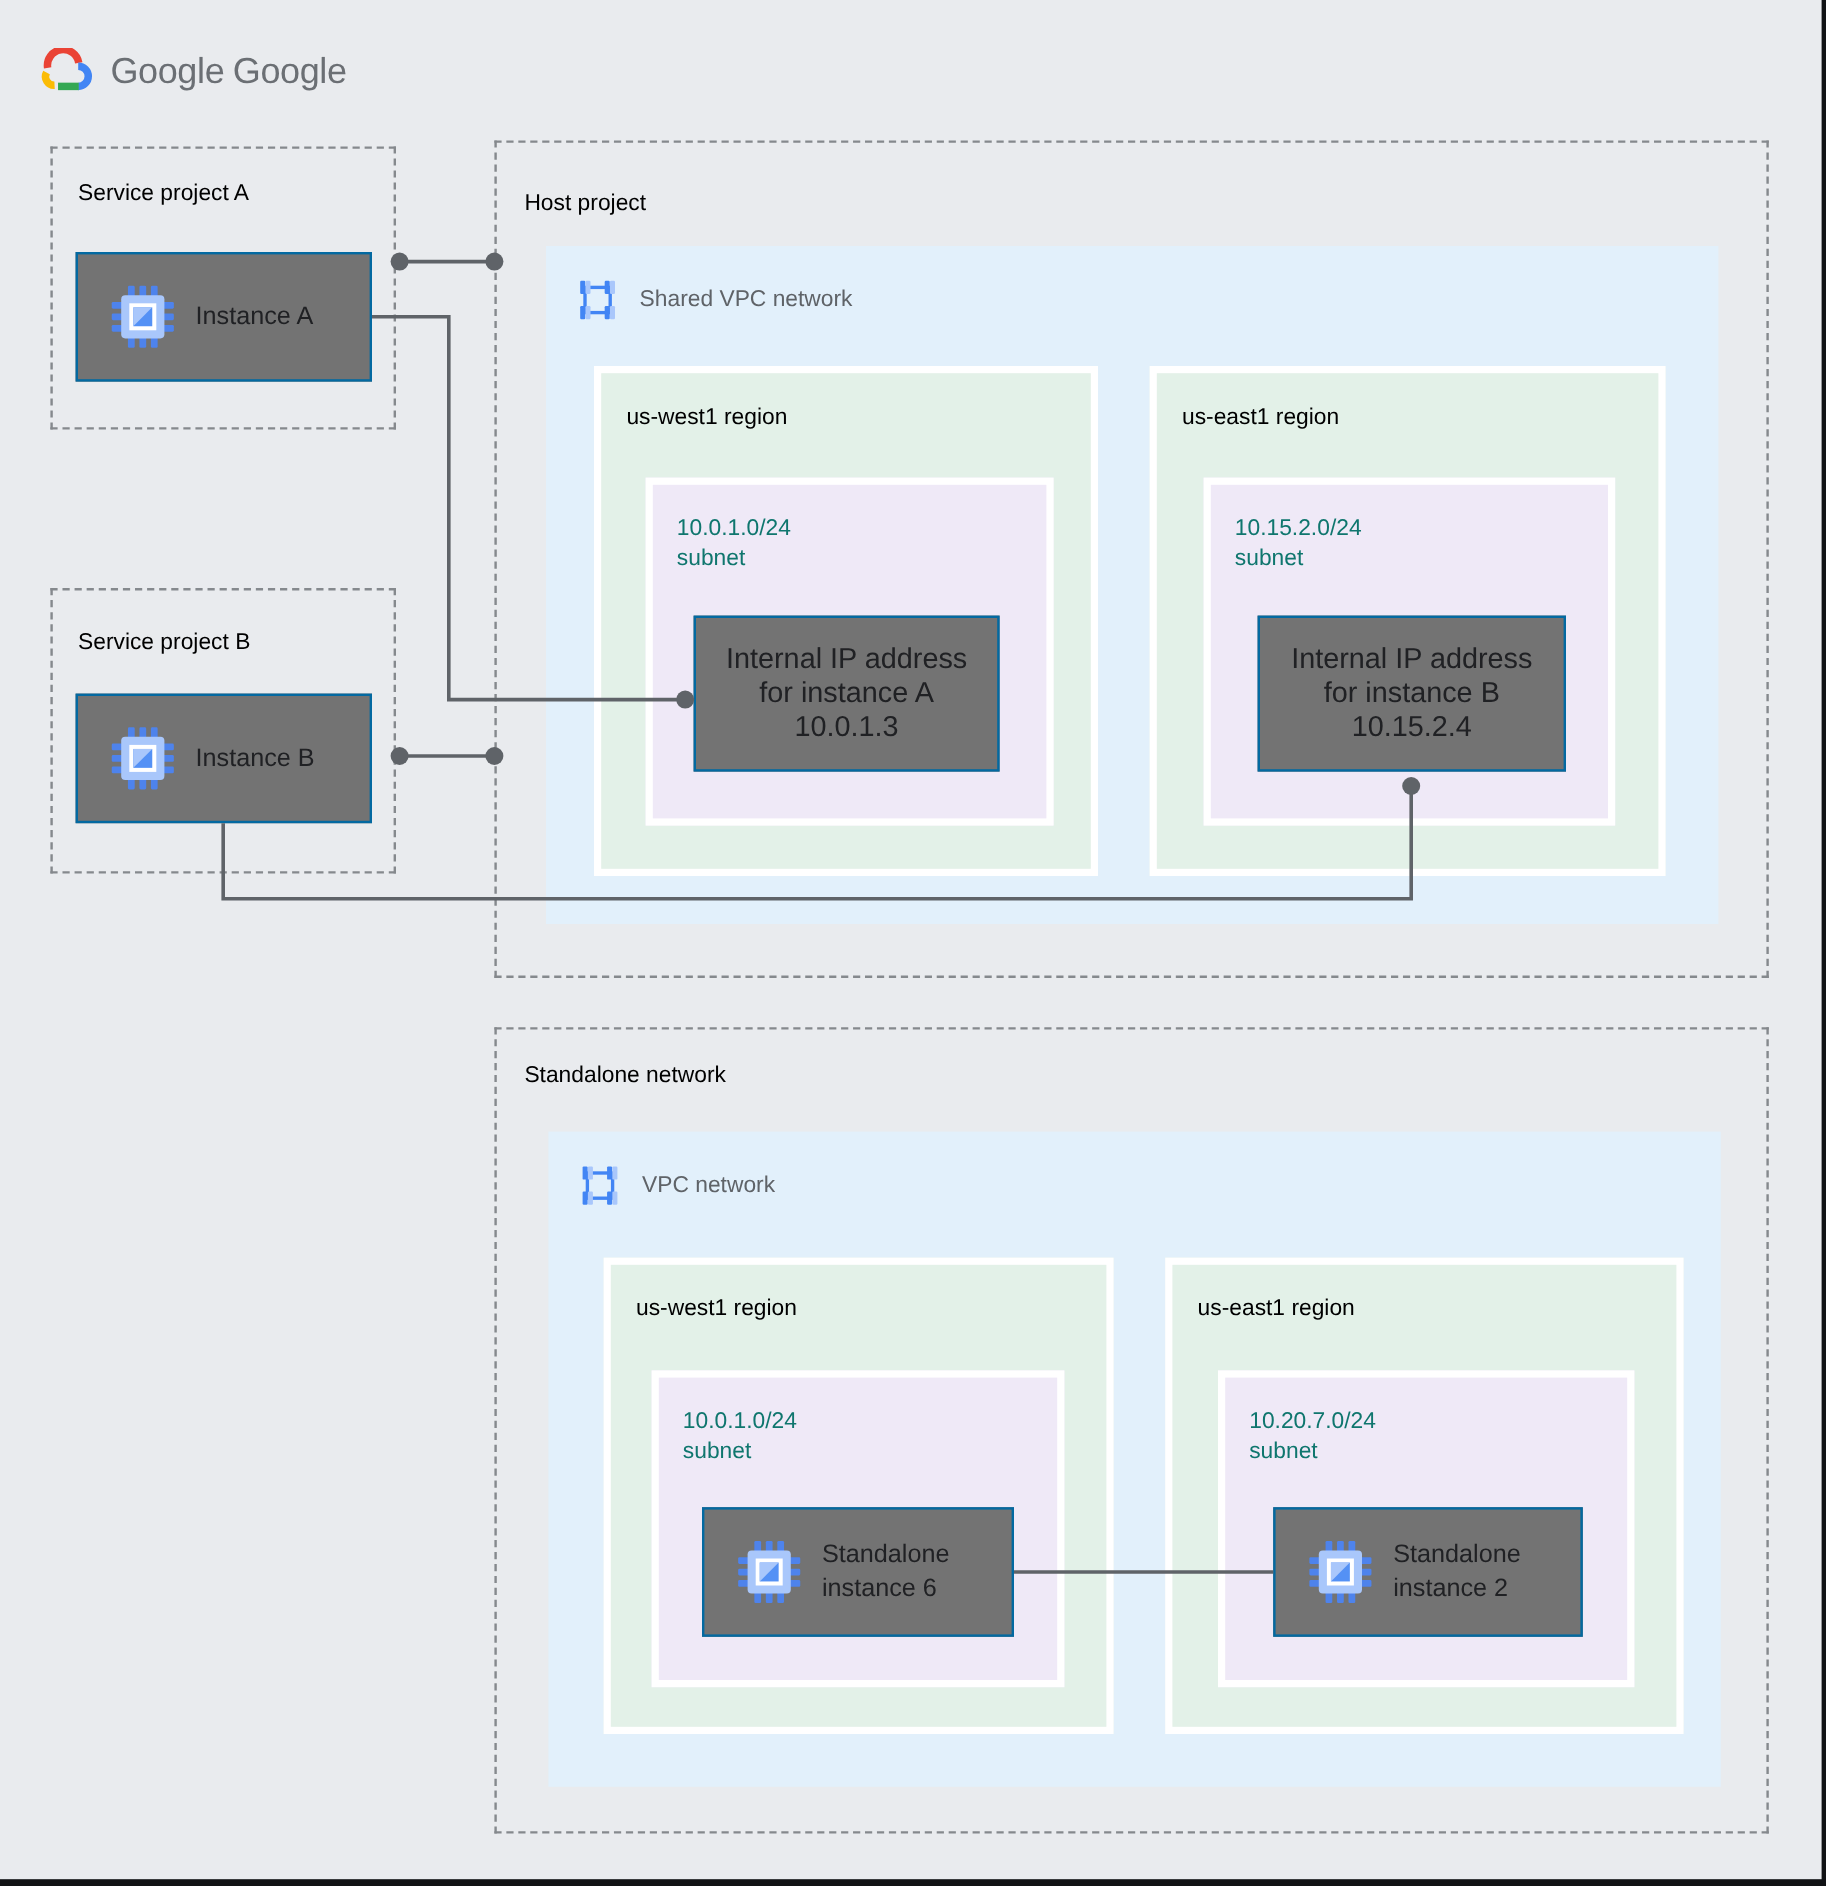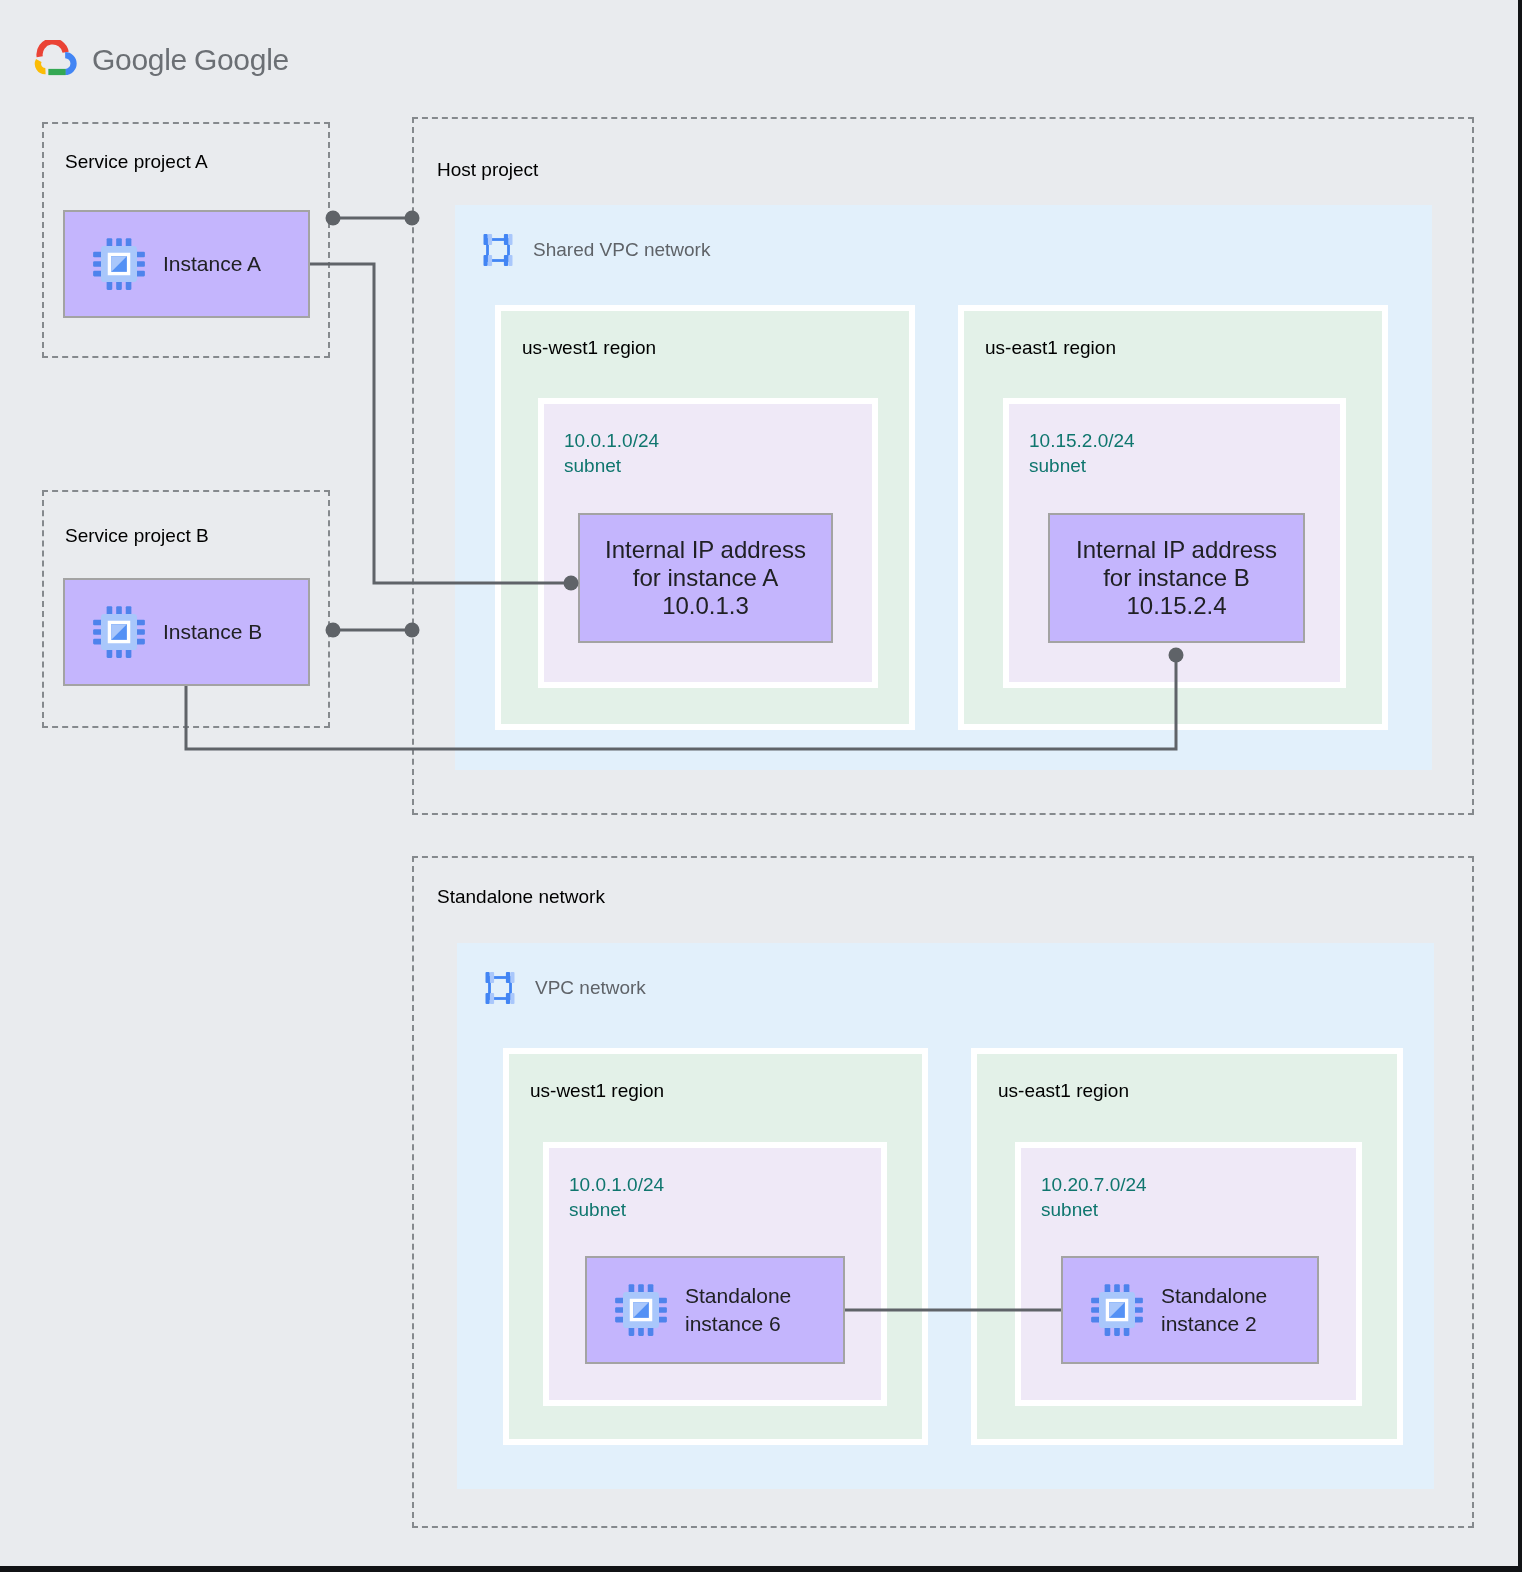--- a/index.html
+++ b/index.html
@@ -26,21 +26,21 @@
   .net-box    { position:absolute; background:#E2F0FB; }
   .region-box { position:absolute; background:#E3F1E8; border:6px solid #FFFFFF; }
   .subnet-box { position:absolute; background:#EFE9F7; border:6px solid #FFFFFF; }
 
   .net-head { position:absolute; display:flex; align-items:center; gap:17px;
               font-size:19px; color:#5F6368; }
   .vpc-ico { width:36px; height:36px; flex:0 0 auto; }
 
   .sub-label { position:absolute; font-size:19px; color:#0f766e; line-height:25px; }
 
-  .card { position:absolute; background:#c4b5fd; border:2px solid #a3a3a3; }
+  .card { position:absolute; background:#737373; border:2px solid #0369a1; }
   .inst-card { display:flex; align-items:center; gap:17px; padding-left:27px;
                font-size:21px; color:#202124; }
   .inst-card .chip { width:54px; height:54px; flex:0 0 auto; }
   .inst-label { line-height:28px; }
   .ip-card { display:flex; flex-direction:column; align-items:center; justify-content:center;
              text-align:center; font-size:24px; line-height:28px; color:#202124; }
 
   
   .wires { position:absolute; left:0; top:0; width:1522px; height:1572px; pointer-events:none; }
 

